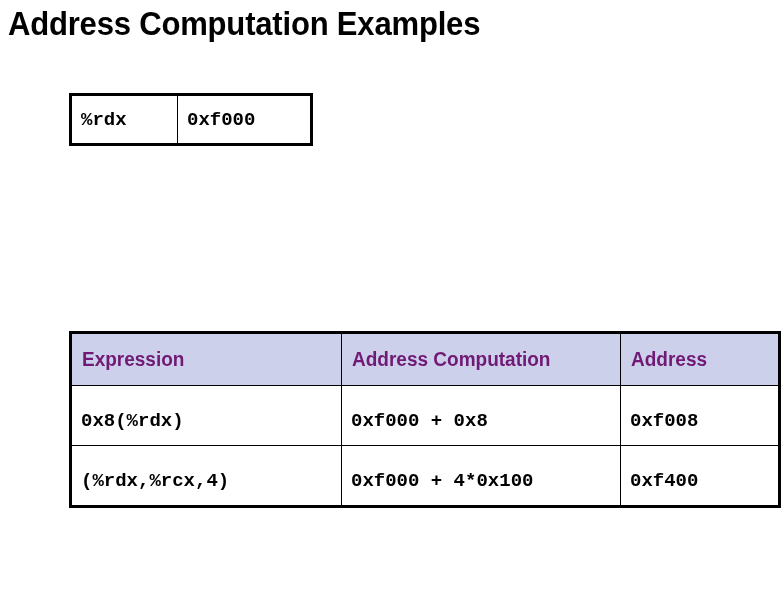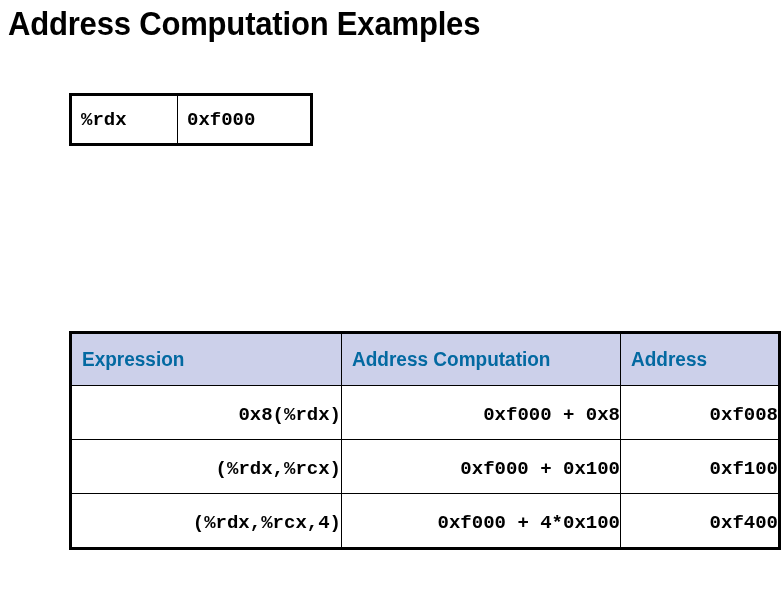--- a/index.html
+++ b/index.html
@@ -77,38 +77,37 @@
   .addr-col-expr { width: 271px; }
   .addr-col-comp { width: 279px; }
   .addr-col-addr { width: 159px; }
 
   .addr-table thead th {
     height: 51px;
     background: #ccd0ea;
     font-family: "Liberation Sans", sans-serif;
     font-weight: bold;
     font-size: 20px;
-    color: #0369a1;
+    color: #701a75;
     padding: 0 0 0 10px;
     white-space: nowrap;
   }
   .addr-table thead th > span {
     display: inline-block;
     transform: scaleX(0.95);
     transform-origin: left center;
   }
   .addr-table tbody td {
     height: 49px;
     font-family: "Liberation Mono", "DejaVu Sans Mono", monospace;
     font-weight: bold;
     font-size: 19px;
     color: #000000;
-    padding: 4px 0 0 9px;
+    padding: 10px 0 0 9px;
     white-space: pre;
-    text-align: right;
   }
 </style>
 </head>
 <body>
 
 <div class="slide-title">Address Computation Examples</div>
 
 <table class="grid-table reg-table">
   <colgroup>
     <col class="reg-col-name">
@@ -141,23 +140,18 @@
       </th>
     </tr>
   </thead>
   <tbody>
     <tr>
       <td>0x8(%rdx)</td>
       <td>0xf000 + 0x8</td>
       <td>0xf008</td>
     </tr>
     <tr>
-      <td>(%rdx,%rcx)</td>
-      <td>0xf000 + 0x100</td>
-      <td>0xf100</td>
-    </tr>
-    <tr>
       <td>(%rdx,%rcx,4)</td>
       <td>0xf000 + 4*0x100</td>
       <td>0xf400</td>
     </tr>
   </tbody>
 </table>
 
 </body></html>

